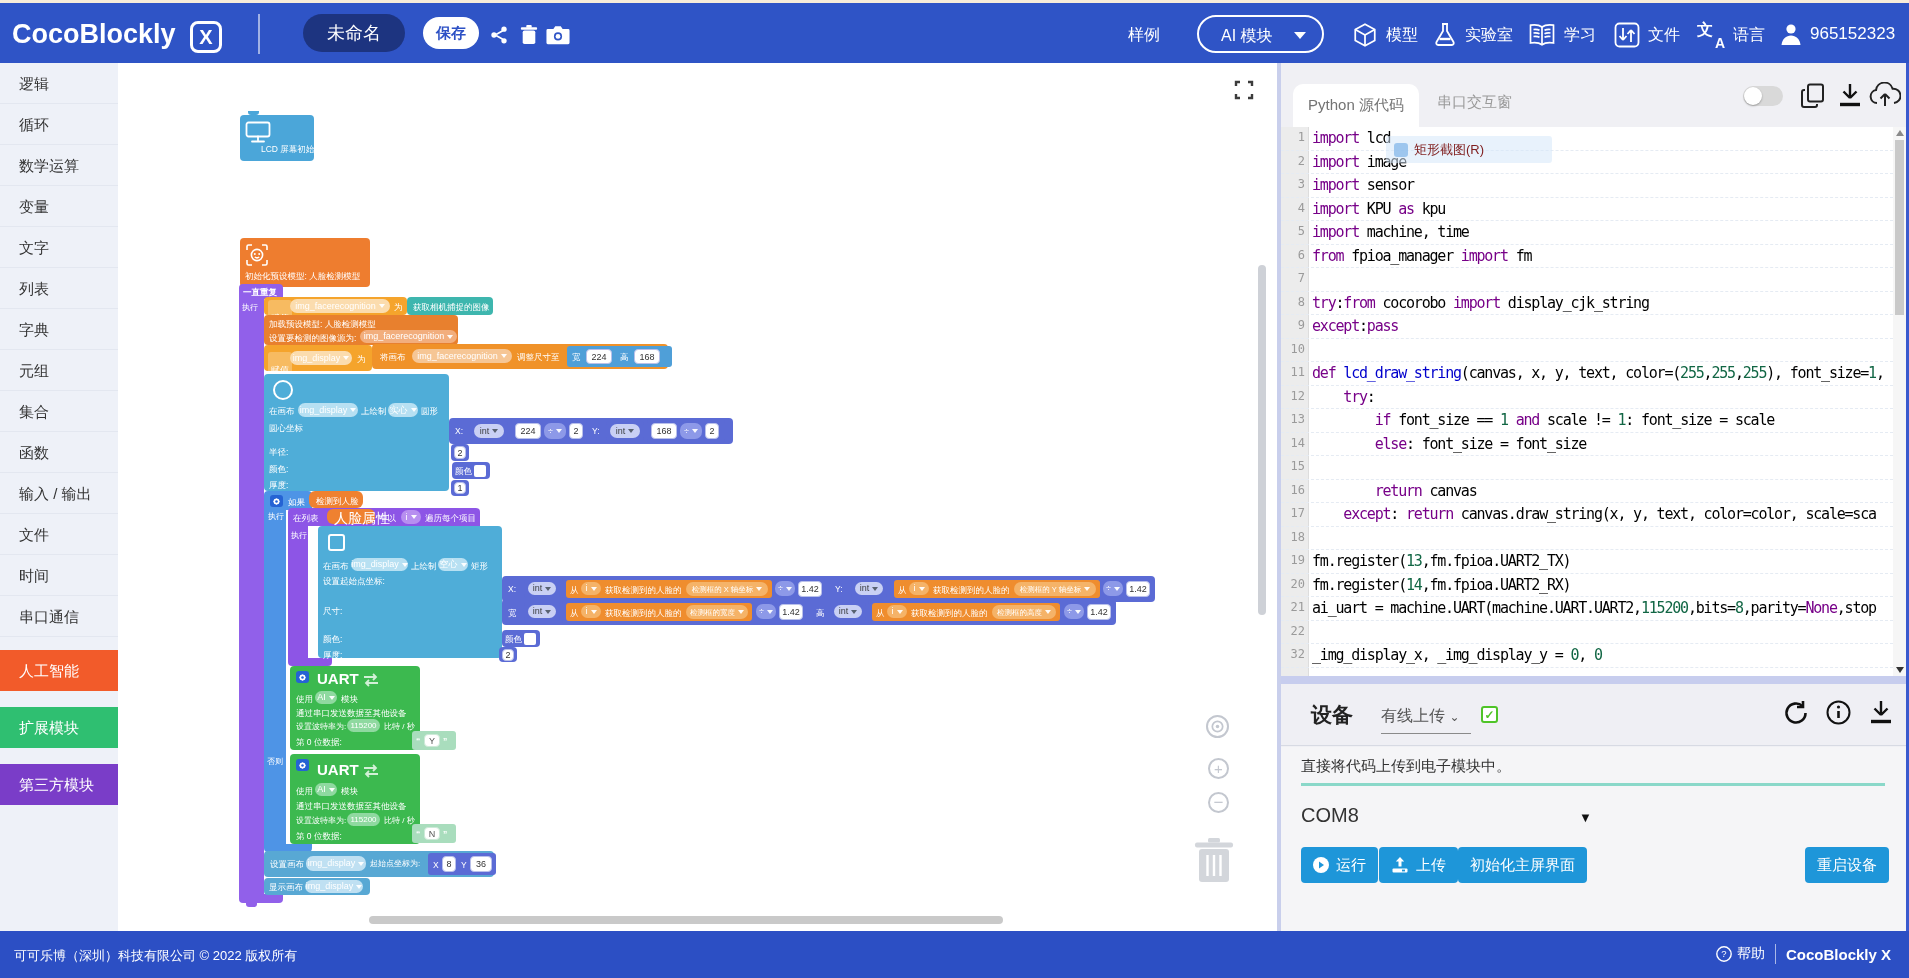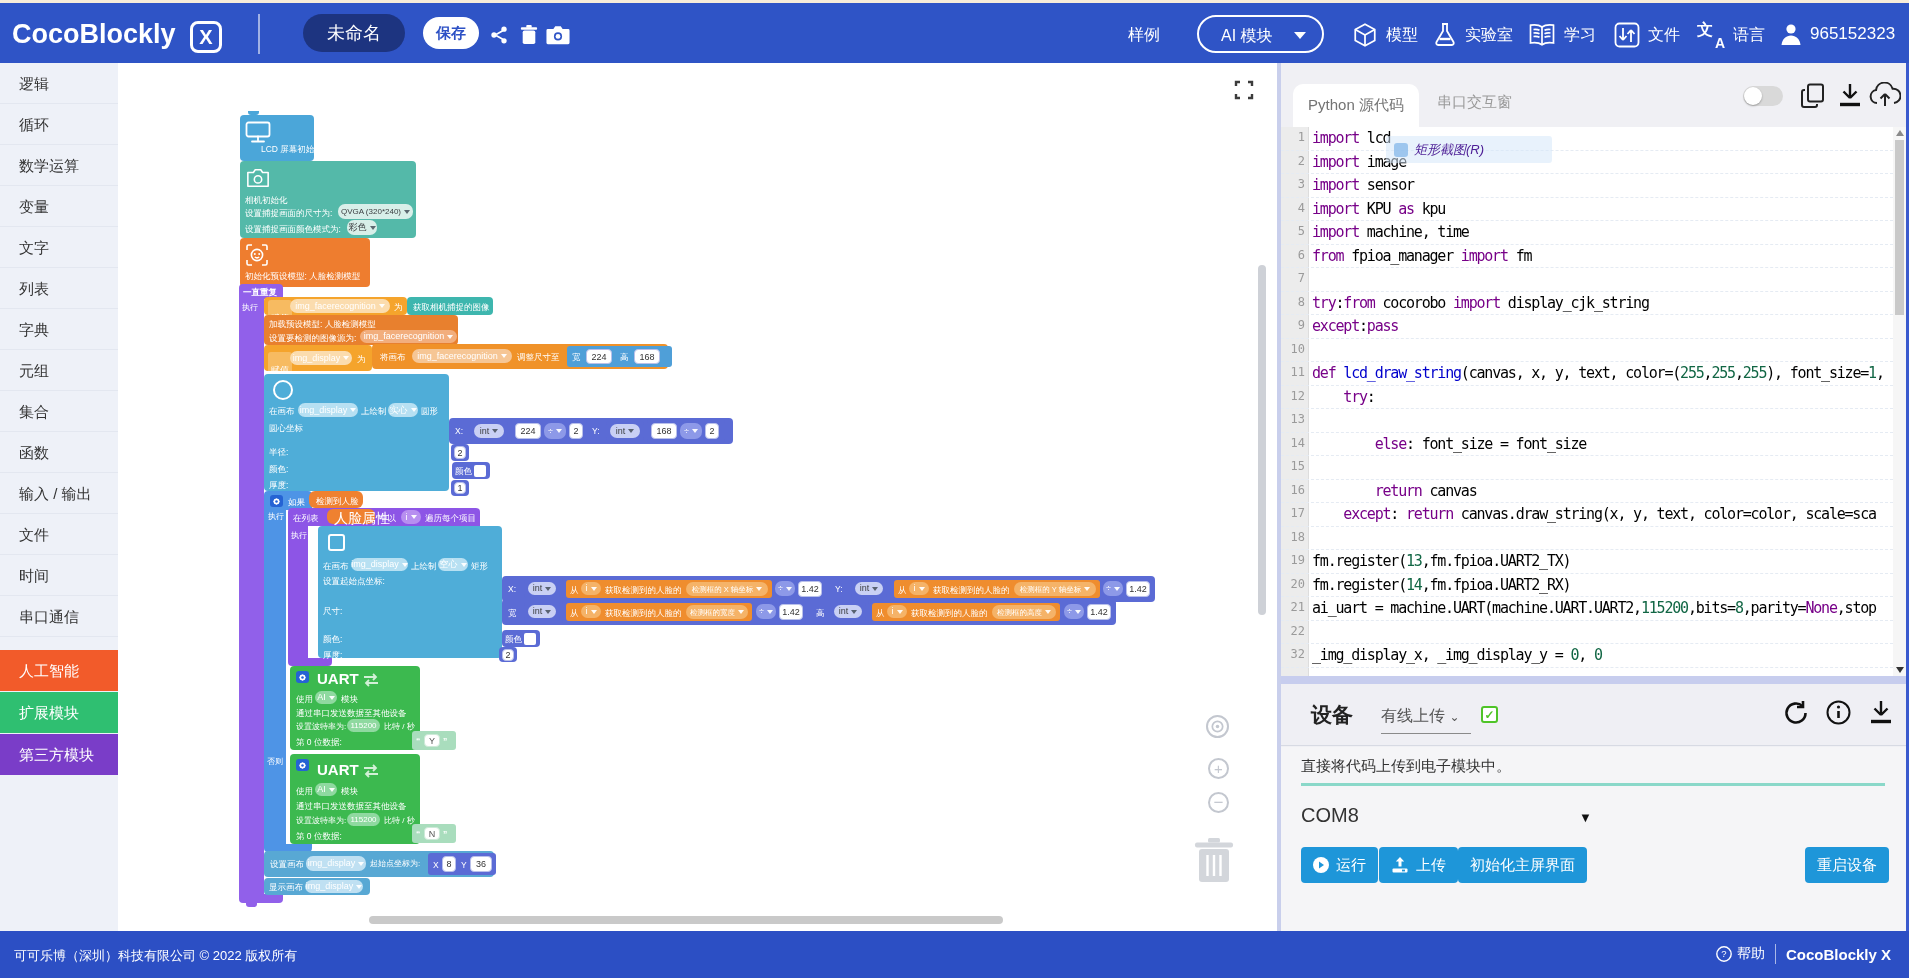--- a/index.html
+++ b/index.html
@@ -21,21 +21,21 @@
   #ai-pill { left:1197px; top:12px; width:127px; height:38px; border:2px solid #fff; border-radius:19px; }
   #ai-pill span.txt { position:absolute; left:22px; top:9px; font-size:16px; }
   #ai-caret { position:absolute; right:16px; top:15px; width:0; height:0; border-left:6px solid transparent; border-right:6px solid transparent; border-top:7px solid #fff; }
   .navitem { top:16px; height:32px; display:flex; align-items:center; gap:8px; font-size:16px; }
   #t-user { left:1778px; top:14px; height:34px; display:flex; align-items:center; gap:6px; font-size:17px; }
 
   
   #sidebar { left:0; top:63px; width:118px; height:868px; background:#eef1f8; }
   .sb-item { width:118px; height:41px; line-height:41px; padding-left:19px; font-size:15px; color:#333; border-bottom:1px solid #e3e7f0; }
   .sb-sp { height:13px; }
-  .sb-cat { width:118px; height:41px; line-height:41px; padding-left:19px; font-size:15px; color:#fff; margin-bottom:1px; }
+  .sb-cat { width:118px; height:41px; line-height:41px; padding-left:19px; font-size:15px; color:#fff; margin-bottom:16px; }
 
   
   #canvas { left:118px; top:63px; width:1161px; height:868px; background:#fff; overflow:hidden; }
   #vdivider { left:1277px; top:63px; width:4px; height:868px; background:#c9cfec; }
   #rightedge { left:1906px; top:63px; width:3px; height:868px; background:#3a5ace; }
 
   
   .ctl { border:2px solid #c3c7cf; border-radius:50%; color:#c3c7cf; display:flex; align-items:center; justify-content:center; }
   #hthumb { left:251px; top:853px; width:634px; height:8px; background:#c9c9c9; border-radius:4px; }
   #vthumb { left:1140px; top:202px; width:8px; height:350px; background:#ced1d7; border-radius:4px; }
@@ -63,21 +63,21 @@
   #codewrap { left:0px; top:64px; width:612px; height:549px; background:#fff; overflow:hidden; }
   #gutter { position:absolute; left:0; top:0; width:28px; height:549px; background:#ececec; border-right:1px solid #ddd; }
   .cl { position:absolute; left:0; width:612px; height:23.5px; border-bottom:1px dashed #e5ebf3; }
   .cl .ln { position:absolute; left:0; top:3px; width:24px; text-align:right; color:#9a9a9a; font-family:"DejaVu Sans Mono", monospace; font-size:12px; }
   .cl .ct { position:absolute; left:31px; top:2px; font-family:"DejaVu Sans Mono", monospace; font-size:15px; letter-spacing:-1.2px; white-space:pre; color:#000; }
   .tk { color:#000; } .tk.k { color:#770088; } .tk.n { color:#116644; } .tk.d { color:#0000cc; }
   #codescroll { position:absolute; left:612px; top:64px; width:13px; height:549px; background:#f6f6f6; }
   #codescroll .thumb { position:absolute; left:2px; top:13px; width:9px; height:175px; background:#c9c9c9; }
   #tooltip { left:105px; top:9px; width:166px; height:27px; background:rgba(213,232,250,.55); border-radius:3px; display:flex; align-items:center; gap:6px; padding-left:8px; }
   #tooltip .ic { width:14px; height:14px; background:#7eb3e8; border-radius:3px; opacity:.7; }
-  #tooltip .tx { font-size:13px; color:#4c1d95;font-style:italic; }
+  #tooltip .tx { font-size:13px; color:#7f1d1d; }
   #rp-div { left:0; top:613px; width:625px; height:8px; background:#c7cdee; }
 
   
   #devhead { left:0; top:621px; width:625px; height:62px; background:#efeff4; border-bottom:1px solid #d7dae3;padding-left:20px; }
   #dev-title { left:30px; top:17px; font-size:21px; font-weight:bold; color:#222; }
   #dev-mode { left:100px; top:22px; width:90px; border-bottom:1px solid #8a8a8a; padding-bottom:6px; color:#555; font-size:16px; }
   #dev-check { left:200px; top:22px; width:17px; height:17px; border:2px solid #4fc428; border-radius:3px; background:#fff; display:flex; align-items:center; justify-content:center; color:#4fc428; font-size:12px; font-weight:bold; }
   #devbody { left:0; top:684px; width:625px; height:247px; background:#f5f5f7; }
   #dev-desc { left:20px; top:10px; font-size:15px; color:#333; }
   #dev-bar { left:20px; top:36px; width:584px; height:3px; background:#8ad8c9; }
@@ -234,37 +234,20 @@
 
   <div class="b" style="left:122px; top:52px; width:74px; height:46px; background:#4ba6d9;">
     <svg width="26" height="22" viewBox="0 0 26 22" style="position:absolute;left:5px;top:6px;" fill="none" stroke="#fff" stroke-width="1.8">
         <rect x="1.5" y="1.5" width="23" height="14" rx="2"></rect>
         <path d="M13 15.5V19M7 20.5h12" stroke-linecap="round"></path>
       </svg>
     <span class="lab" style="left:21px; top:29px;">LCD 屏幕初始化</span>
   </div>
   <div class="tab" style="left:130px; top:48px; width:11px; height:4px; background:#4ba6d9;"></div>
 
-  <div class="b" style="left:122px; top:98px; width:176px; height:77px; background:#54b9a9;">
-    <svg width="24" height="20" viewBox="0 0 26 21" style="position:absolute;left:6px;top:7px;" fill="none" stroke="#fff" stroke-width="1.7">
-        <path d="M2 4.5h6l2-3h6l2 3h6v15H2z" stroke-linejoin="round"></path>
-        <circle cx="13" cy="12" r="4"></circle>
-      </svg>
-    <span class="lab" style="left:5px; top:34px;">相机初始化</span>
-    <span class="lab" style="left:5px; top:47px;">设置捕捉画面的尺寸为:</span>
-    <span class="fldd" style="left:98px; top:43px; width:75px; height:15px; background:#d8efe9; font-size:8px;">
-        <span>QVGA (320*240)</span>
-        <span class="c"></span>
-      </span>
-    <span class="lab" style="left:5px; top:63px;">设置捕捉画面颜色模式为:</span>
-    <span class="fldd" style="left:107px; top:59px; width:30px; height:15px; background:#d8efe9;">
-        <span>彩色</span>
-        <span class="c"></span>
-      </span>
-  </div>
 
   <div class="b" style="left:122px; top:175px; width:130px; height:49px; background:#ee7d2f;">
     <svg width="22" height="22" viewBox="0 0 22 22" style="position:absolute;left:6px;top:6px;" fill="none" stroke="#fff" stroke-width="1.6">
         <path d="M1 6V2.5A1.5 1.5 0 0 1 2.5 1H6M16 1h3.5A1.5 1.5 0 0 1 21 2.5V6M21 16v3.5a1.5 1.5 0 0 1-1.5 1.5H16M6 21H2.5A1.5 1.5 0 0 1 1 19.5V16"></path>
         <circle cx="11" cy="11" r="5.6"></circle>
         <path d="M8.8 10h.01M13.2 10h.01" stroke-width="2" stroke-linecap="round"></path>
         <path d="M8.8 13c1.4 1.2 3 1.2 4.4 0"></path>
       </svg>
     <span class="lab" style="left:5px; top:33px;">初始化预设模型: 人脸检测模型</span>
   </div>
@@ -718,20 +701,21 @@
         <div class="cl" style="top: 235px;">
           <span class="ln">11</span>
           <span class="ct"><span class="tk k">def</span><span class="tk "> </span><span class="tk d">lcd_draw_string</span><span class="tk ">(canvas, x, y, text, color=(</span><span class="tk n">255</span><span class="tk ">,</span><span class="tk n">255</span><span class="tk ">,</span><span class="tk n">255</span><span class="tk ">), font_size=</span><span class="tk n">1</span><span class="tk ">,</span></span>
         </div>
         <div class="cl" style="top: 258.5px;">
           <span class="ln">12</span>
           <span class="ct"><span class="tk ">    </span><span class="tk k">try</span><span class="tk ">:</span></span>
         </div>
         <div class="cl" style="top: 282px;">
           <span class="ln">13</span>
+          <span class="ct"><span class="tk ">        </span><span class="tk k">if</span><span class="tk "> font_size == </span><span class="tk n">1</span><span class="tk "> </span><span class="tk k">and</span><span class="tk "> scale != </span><span class="tk n">1</span><span class="tk ">: font_size = scale</span></span>
         </div>
         <div class="cl" style="top: 305.5px;">
           <span class="ln">14</span>
           <span class="ct"><span class="tk ">        </span><span class="tk k">else</span><span class="tk ">: font_size = font_size</span></span>
         </div>
         <div class="cl" style="top: 329px;">
           <span class="ln">15</span>
         </div>
         <div class="cl" style="top: 352.5px;">
           <span class="ln">16</span>

